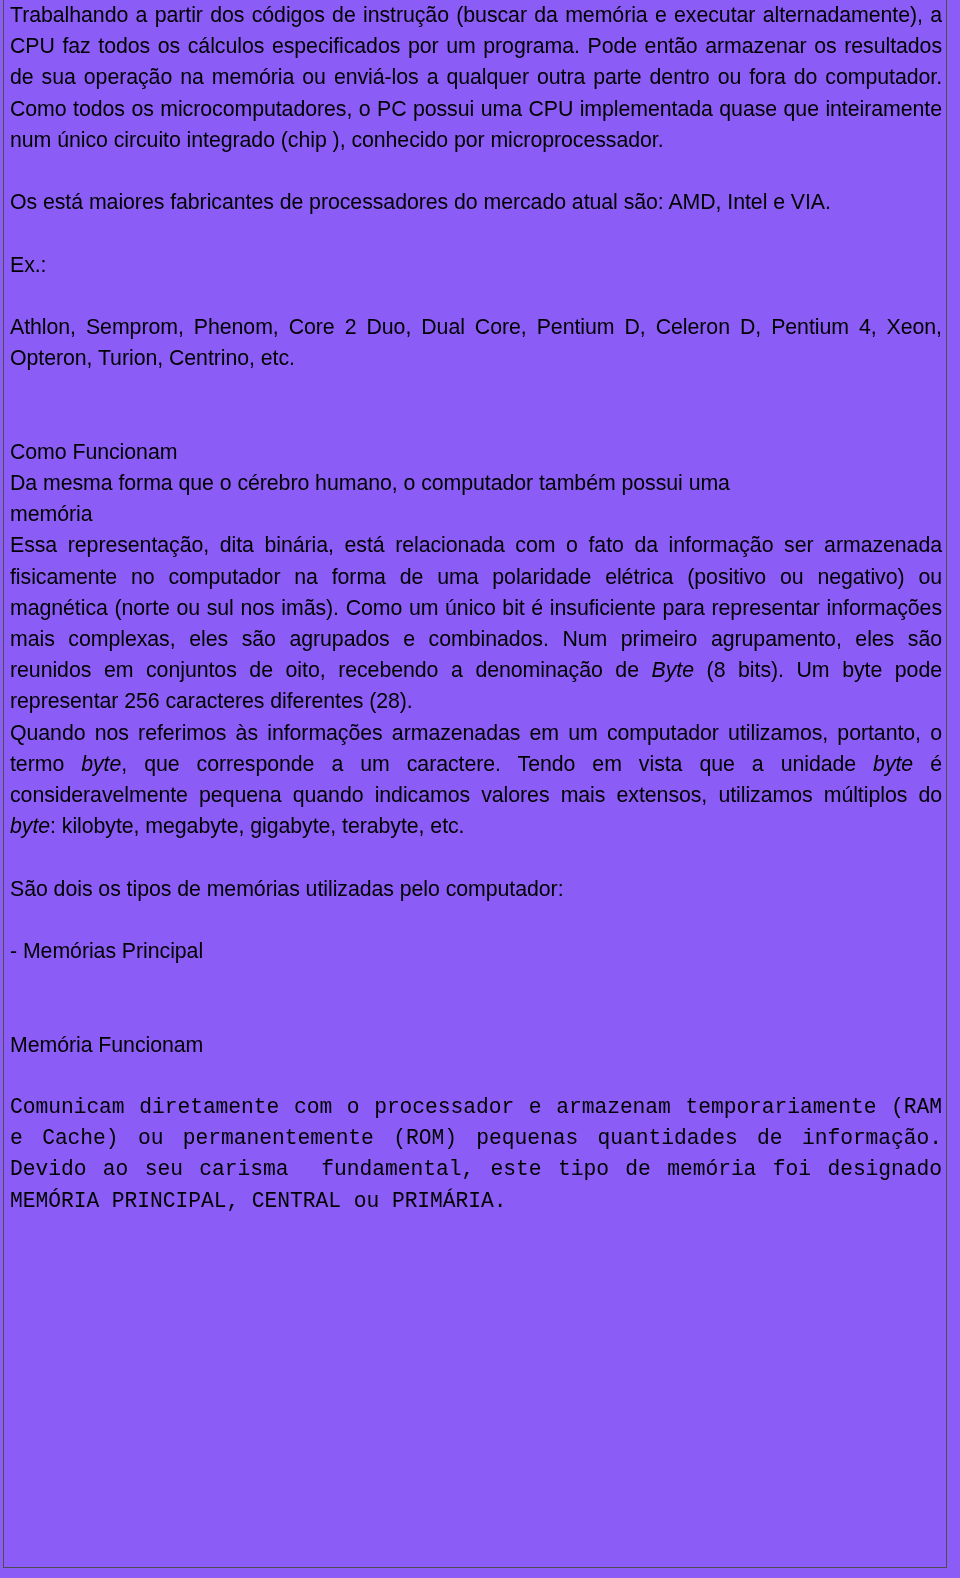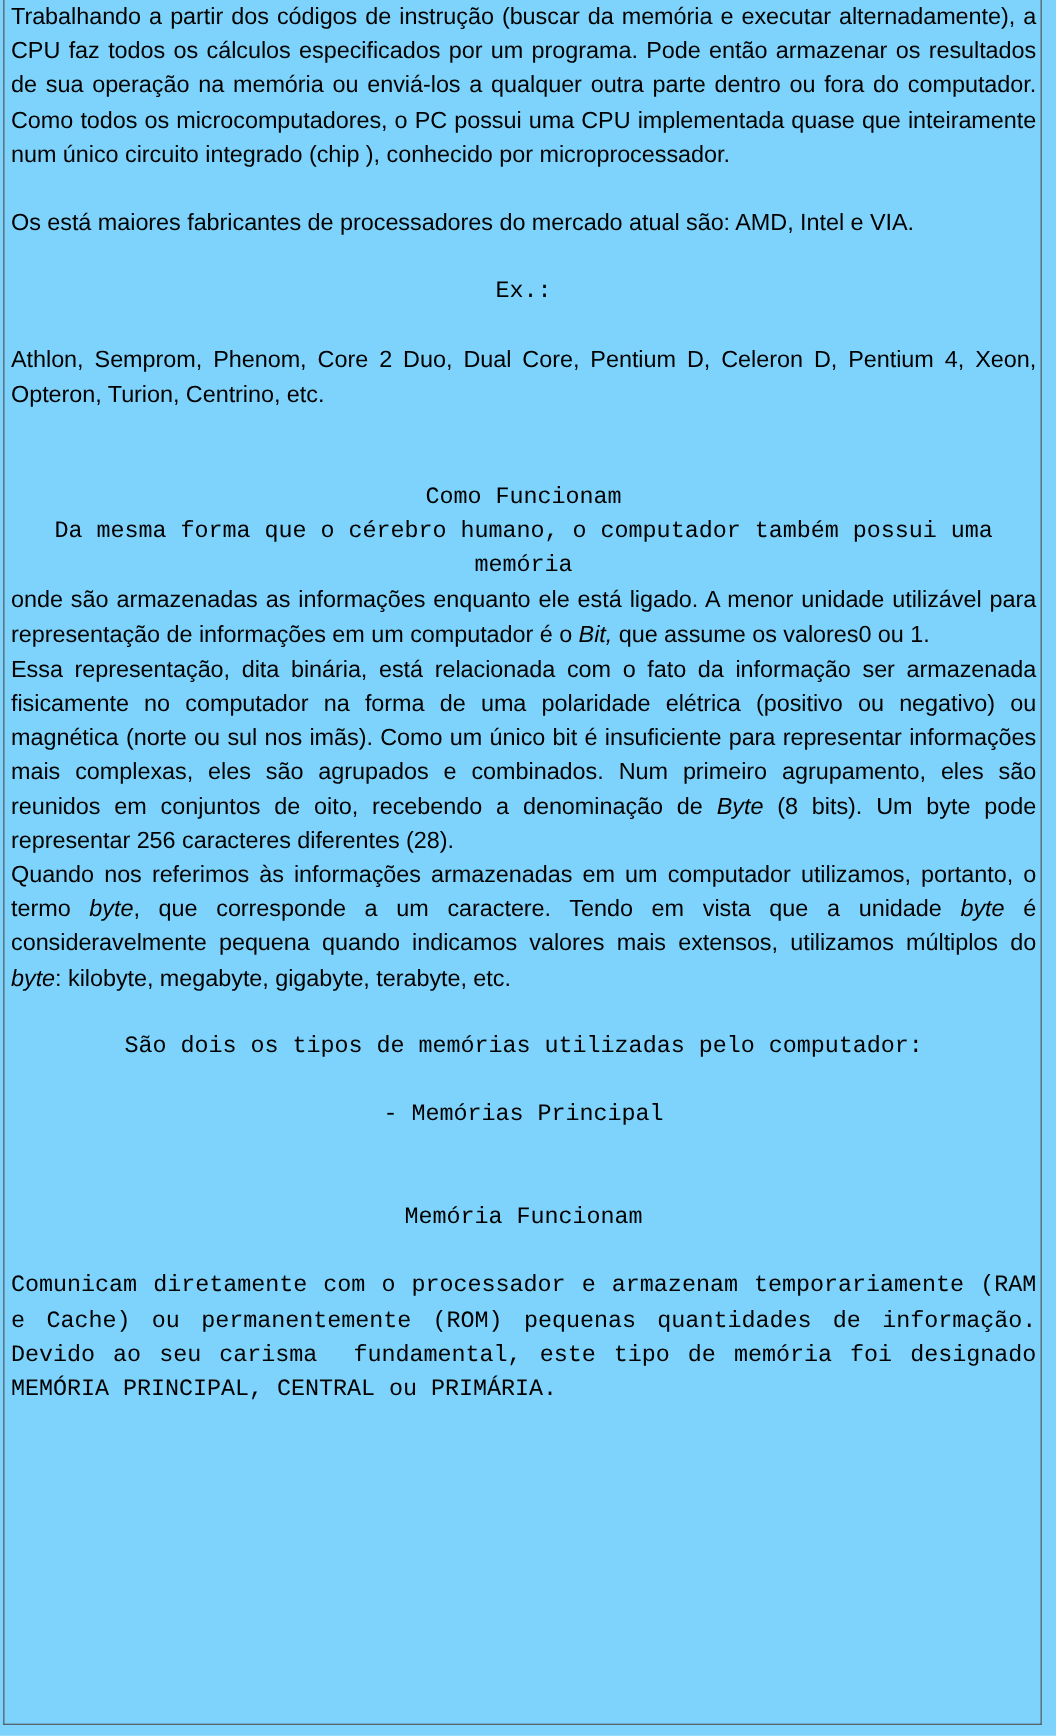--- a/index.html
+++ b/index.html
@@ -12,21 +12,21 @@
     height: 1578px;
     font-family: "Liberation Sans", sans-serif;
     color: #000000;
     overflow: hidden;
   }
   #page {
     position: relative;
     width: 960px;
     height: 1578px;
     box-sizing: border-box;
-    background: #7dd3fc;
+    background: #8b5cf6;
   }
   
   #page-frame {
     position: absolute;
     left: 3px;
     top: -2px;
     width: 944px;
     height: 1570px;
     border-left: 1.6px solid #4d4d4d;
     border-right: 1.6px solid #4d4d4d;
@@ -45,22 +45,21 @@
     font-size: 21.3px;
     line-height: 31.2px;
     letter-spacing: -0.05px;
     word-spacing: 0px;
     text-align: justify;
     text-justify: inter-word;
     -webkit-hyphens: none;
     hyphens: none;
   }
   p.para.left {
-    text-align: center;
-    font-family: Liberation Mono, monospace;
+    text-align: left;
   }
   p.para i {
     font-style: italic;
   }
   .gap-full {
     height: 31.2px;
   }
   .nowrap-keep {
     white-space: pre-wrap;
     font-family: Liberation Mono, monospace;
@@ -93,21 +92,20 @@
 
 
     <div class="gap-full"></div>
 
     <p class="para left">Como Funcionam</p>
 
     <p class="para left">Da mesma forma que o cérebro humano, o computador também possui uma</p>
 
     <p class="para left">memória</p>
 
-    <p class="para"><span>onde são armazenadas as informações enquanto ele está ligado. A menor unidade utilizável para representação de informações em um computador é o </span><i>Bit,</i><span> que assume os valores0 ou 1.</span></p>
 
     <p class="para"><span>Essa representação, dita binária, está relacionada com o fato da informação ser armazenada fisicamente no computador na forma de uma polaridade elétrica (positivo ou negativo) ou magnética (norte ou sul nos imãs). Como um único bit é insuficiente para representar informações mais complexas, eles são agrupados e combinados. Num primeiro agrupamento, eles são reunidos em conjuntos de oito, recebendo a denominação de </span><i>Byte</i><span> (8 bits). Um byte pode representar 256 caracteres diferentes (28).</span></p>
 
     <p class="para"><span>Quando nos referimos às informações armazenadas em um computador utilizamos, portanto, o termo </span><i>byte</i><span>, que corresponde a um caractere. Tendo em vista que a unidade </span><i>byte</i><span> é consideravelmente pequena quando indicamos valores mais extensos, utilizamos múltiplos do </span><i>byte</i><span>: kilobyte, megabyte, gigabyte, terabyte, etc.</span></p>
 
     <div class="gap-full"></div>
 
     <p class="para left">São dois os tipos de memórias utilizadas pelo computador:</p>
 
     <div class="gap-full"></div>

